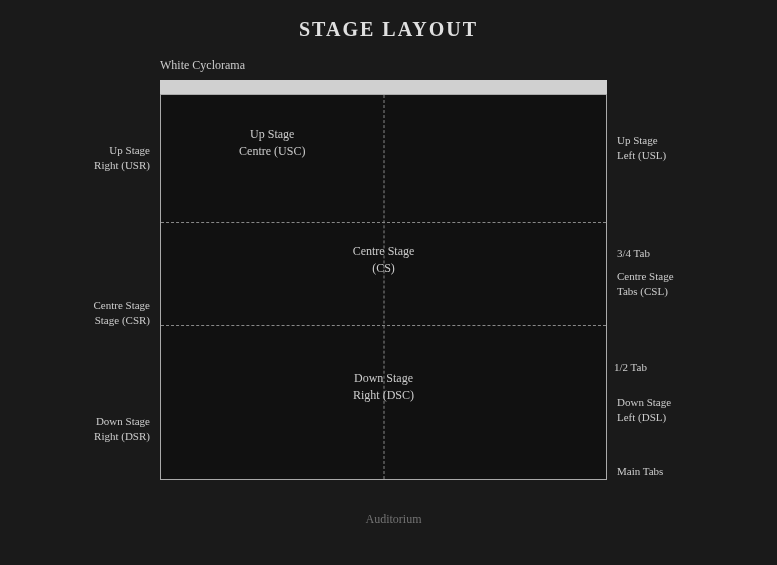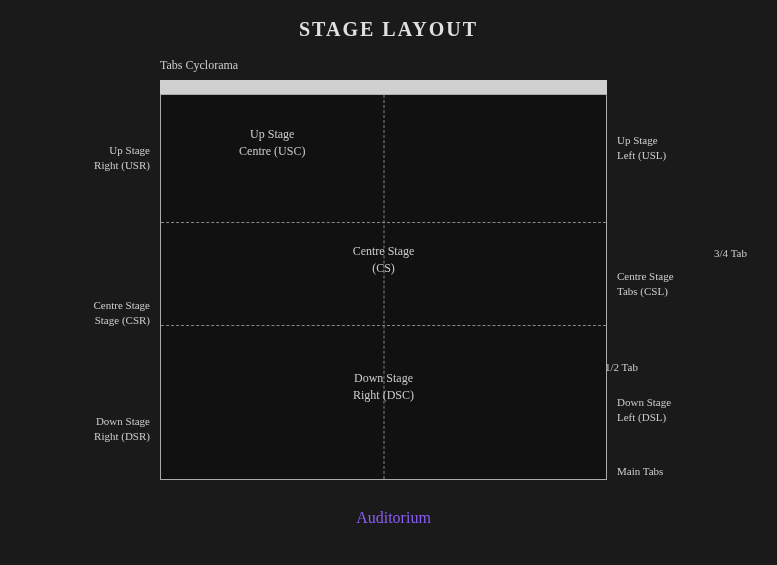--- a/index.html
+++ b/index.html
@@ -96,21 +96,21 @@
       line-height: 1.4;
     }
   </style>
 </head>
 <body>
 
 <div class="page-title">STAGE LAYOUT</div>
 
 <div class="layout-container">
 
-  <div class="cyclorama-label">Tabs Cyclorama</div>
+  <div class="cyclorama-label">White Cyclorama</div>
 
   <div class="stage-outer">
 
     <div class="cyclorama-bar"></div>
 
     <div class="stage-box">
 
       <div class="center-vertical-line"></div>
 
       <div class="tab-3-4-line"></div>
@@ -148,31 +148,31 @@
   <div style="position:absolute; top: calc(30px + 14px + 66%); left:0; width:120px; text-align:right; font-size:11px; color:#ccc; line-height:1.4;">
     <span>Down Stage</span><br>
     <span>Right (DSR)</span>
   </div>
 
   <div style="position:absolute; top: calc(30px + 14px + 8%); right:0; width:130px; text-align:left; font-size:11px; color:#ccc; line-height:1.4;">
     <span>Up Stage</span><br>
     <span>Left (USL)</span>
   </div>
 
-  <div style="position:absolute; top: calc(30px + 14px + 31.5%); right:0; width:130px; text-align:right; font-size:11px; color:#ccc;">3/4 Tab</div>
+  <div style="position:absolute; top: calc(30px + 14px + 31.5%); right:0; width:130px; text-align:left; font-size:11px; color:#ccc;">3/4 Tab</div>
 
   <div style="position:absolute; top: calc(30px + 14px + 36%); right:0; width:130px; text-align:left; font-size:11px; color:#ccc; line-height:1.4;">
     <span>Centre Stage</span><br>
     <span>Tabs (CSL)</span>
   </div>
 
-  <div style="position:absolute; top: calc(30px + 14px + 55%); right:12px; width:130px; text-align:left; font-size:11px; color:#ccc;">1/2 Tab</div>
+  <div style="position:absolute; top: calc(30px + 14px + 55%); right:3px; width:130px; text-align:left; font-size:11px; color:#ccc;">1/2 Tab</div>
 
   <div style="position:absolute; top: calc(30px + 14px + 62%); right:0; width:130px; text-align:left; font-size:11px; color:#ccc; line-height:1.4;">
     <span>Down Stage</span><br>
     <span>Left (DSL)</span>
   </div>
 
   <div style="position:absolute; bottom: 58px; right:0; width:130px; text-align:left; font-size:11px; color:#ccc;">Main Tabs</div>
 
-  <div style="position:absolute; bottom: 8px; left:10px; right:0; text-align:center; font-size:16px; color:#8b5cf6;">Auditorium</div>
+  <div style="position:absolute; bottom: 8px; left:10px; right:0; text-align:center; font-size:12px; color:#737373;">Auditorium</div>
 
 </div>
 
 </body></html>

